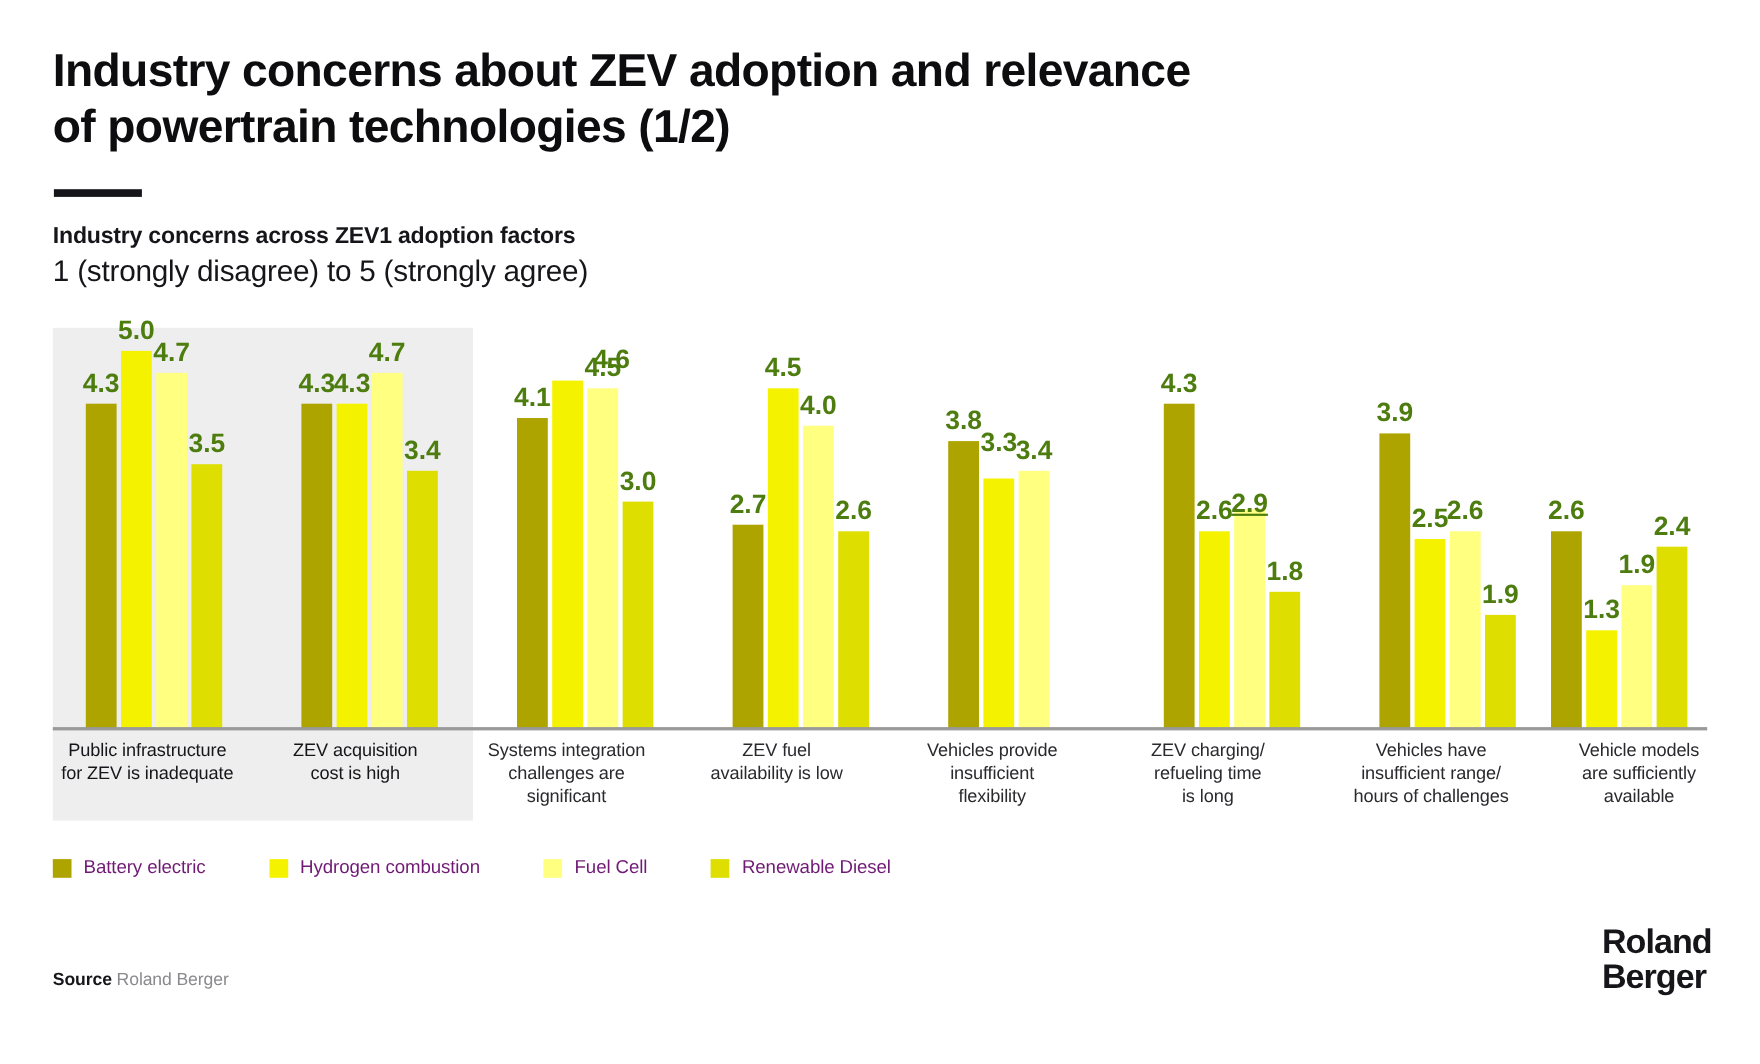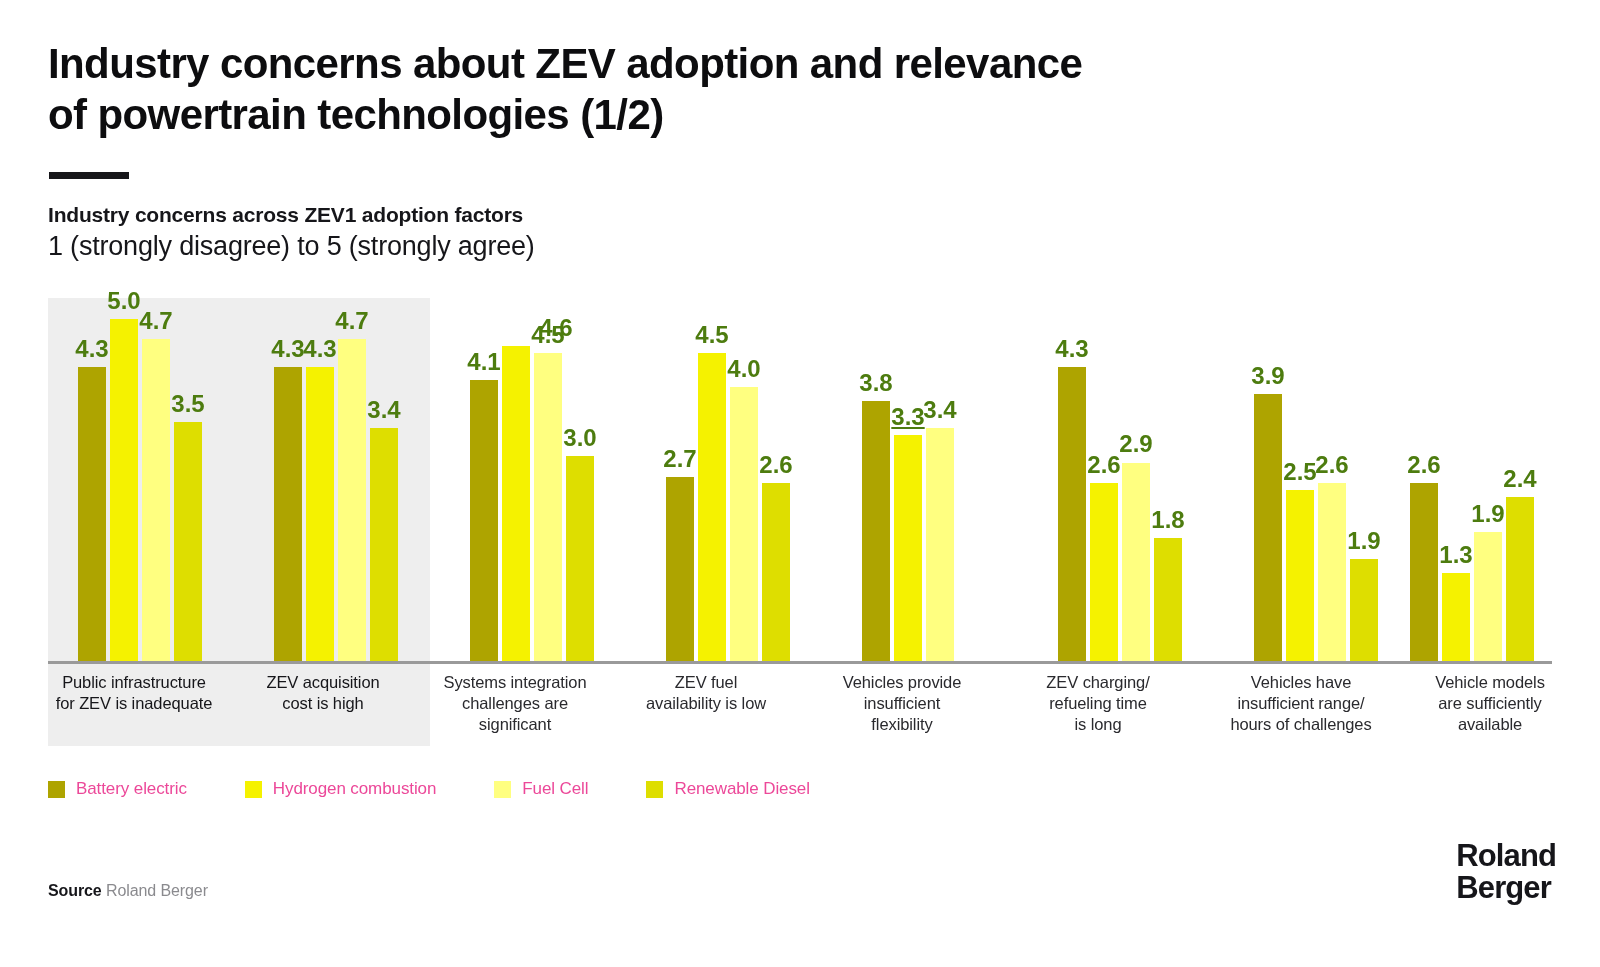--- a/index.html
+++ b/index.html
@@ -86,21 +86,21 @@
   }
   .cat-label.bold { font-weight:normal; color:#16161a; }
 
   
   .legend {
     position:absolute; left:48px; top:779px;
     display:flex; align-items:center;
   }
   .legend-item { display:flex; align-items:center; margin-right:58px; }
   .legend-swatch { width:17px; height:17px; margin-right:11px; }
-  .legend-label { font-size:17px; color:#ec4899; letter-spacing:-0.1px;text-align:center; }
+  .legend-label { font-size:17px; color:#701a75; letter-spacing:-0.1px;text-align:center; }
 
   
   .source {
     position:absolute; left:48px; top:882px;
     font-size:16px; color:#8a8a8e; letter-spacing:-0.1px;
   }
   .source b { color:#16161a; font-weight:bold; }
   .logo {
     position:absolute; right:44px; top:840px;
     font-size:31px; font-weight:bold; line-height:1.02;
@@ -200,41 +200,41 @@
           </div>
         </div>
       </div>
       <div class="group" style="left: 814px; width: 136px;">
         <div class="bars">
           <div class="bar-wrap">
             <span class="bar-value" style="bottom: 265px;">3.8</span>
             <div class="bar" style="height: 261px; background: rgb(174, 164, 0);"></div>
           </div>
           <div class="bar-wrap">
-            <span class="bar-value" style="bottom: 231px; text-decoration: underline;">3.3</span>
+            <span class="bar-value" style="bottom: 245px;">3.3</span>
             <div class="bar" style="height: 227px; background: rgb(245, 242, 0);"></div>
           </div>
           <div class="bar-wrap">
             <span class="bar-value" style="bottom: 238px;">3.4</span>
             <div class="bar" style="height: 234px; background: rgb(255, 255, 128);"></div>
           </div>
         </div>
       </div>
       <div class="group" style="left: 1010px; width: 136px;">
         <div class="bars">
           <div class="bar-wrap">
             <span class="bar-value" style="bottom: 299px;">4.3</span>
             <div class="bar" style="height: 295px; background: rgb(174, 164, 0);"></div>
           </div>
           <div class="bar-wrap">
             <span class="bar-value" style="bottom: 183px;">2.6</span>
             <div class="bar" style="height: 179px; background: rgb(245, 242, 0);"></div>
           </div>
           <div class="bar-wrap">
-            <span class="bar-value" style="bottom: 204px;">2.9</span>
+            <span class="bar-value" style="bottom: 190px; text-decoration: underline;">2.9</span>
             <div class="bar" style="height: 199px; background: rgb(255, 255, 128);"></div>
           </div>
           <div class="bar-wrap">
             <span class="bar-value" style="bottom: 128px;">1.8</span>
             <div class="bar" style="height: 124px; background: rgb(222, 222, 0);"></div>
           </div>
         </div>
       </div>
       <div class="group" style="left: 1206px; width: 136px;">
         <div class="bars">

